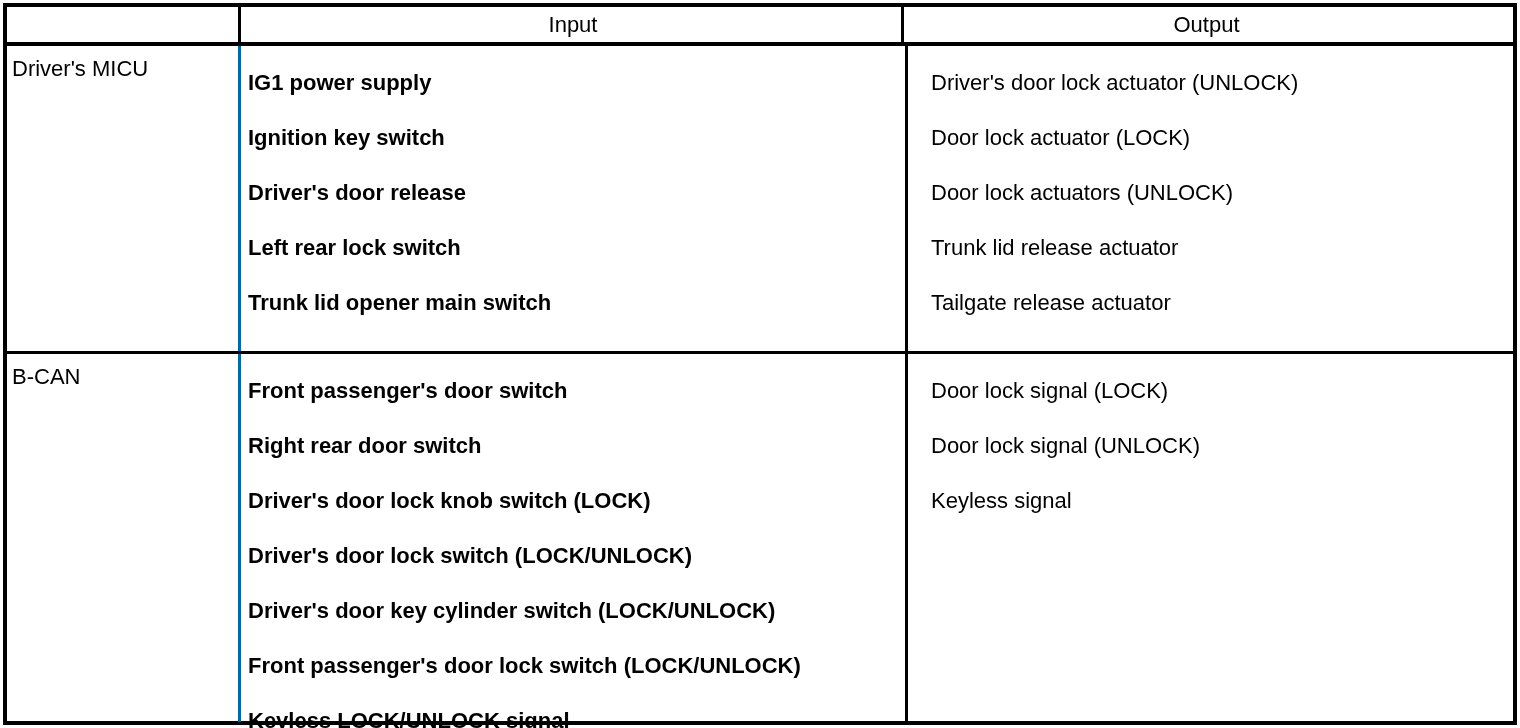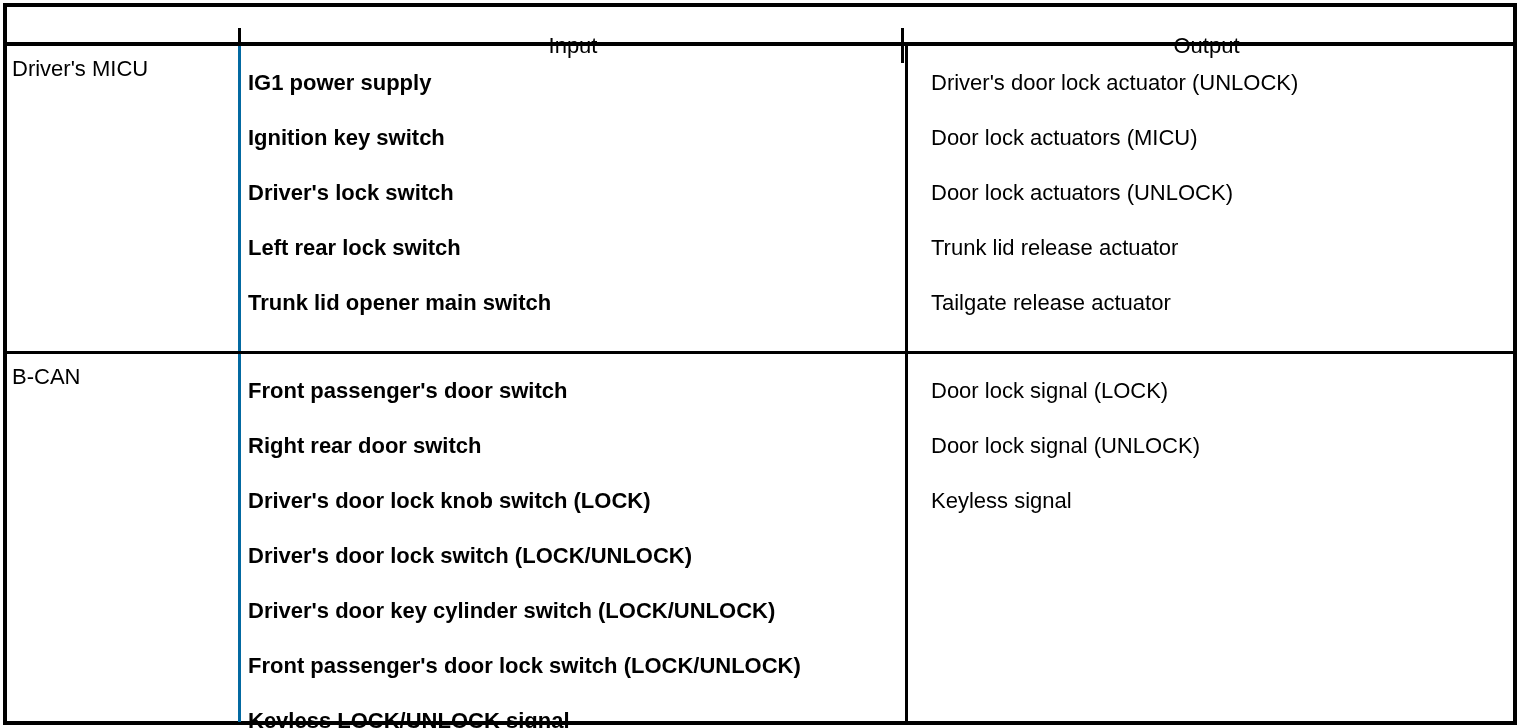--- a/index.html
+++ b/index.html
@@ -39,21 +39,20 @@
     position: absolute;
     top: 0;
     height: 100%;
     box-sizing: border-box;
     display: flex;
     align-items: center;
     justify-content: center;
     font-size: 22px;
     line-height: 1;
     white-space: nowrap;
-    margin-top: 21px;
   }
   .hc-blank  { left: 0px;   width: 231px; }
   .hc-input  { left: 231px; width: 667px; border-left: 3px solid #000000; }
   .hc-output { left: 894px; width: 608px; border-left: 3px solid #000000; }
 
   
   .body-area {
     position: absolute;
     left: 0;
     top: 39px;
@@ -107,27 +106,27 @@
 
   <div class="body-area">
 
     <div class="group-row group-micu">
       <div class="cell cell-label">
         <div class="label-line">Driver's MICU</div>
       </div>
       <div class="cell cell-input">
         <div class="line">IG1 power supply</div>
         <div class="line">Ignition key switch</div>
-        <div class="line">Driver's lock switch</div>
+        <div class="line">Driver's door release</div>
         <div class="line">Left rear lock switch</div>
         <div class="line">Trunk lid opener main switch</div>
       </div>
       <div class="cell cell-output">
         <div class="line">Driver's door lock actuator (UNLOCK)</div>
-        <div class="line">Door lock actuators (MICU)</div>
+        <div class="line">Door lock actuator (LOCK)</div>
         <div class="line">Door lock actuators (UNLOCK)</div>
         <div class="line">Trunk lid release actuator</div>
         <div class="line">Tailgate release actuator</div>
       </div>
     </div>
 
     <div class="group-row group-bcan">
       <div class="cell cell-input">
         <div class="line">Front passenger's door switch</div>
         <div class="line">Right rear door switch</div>

